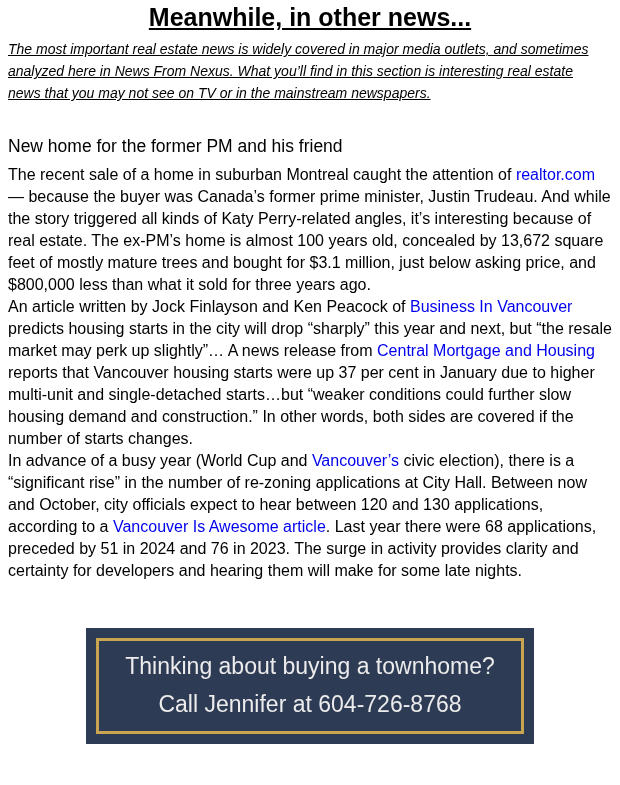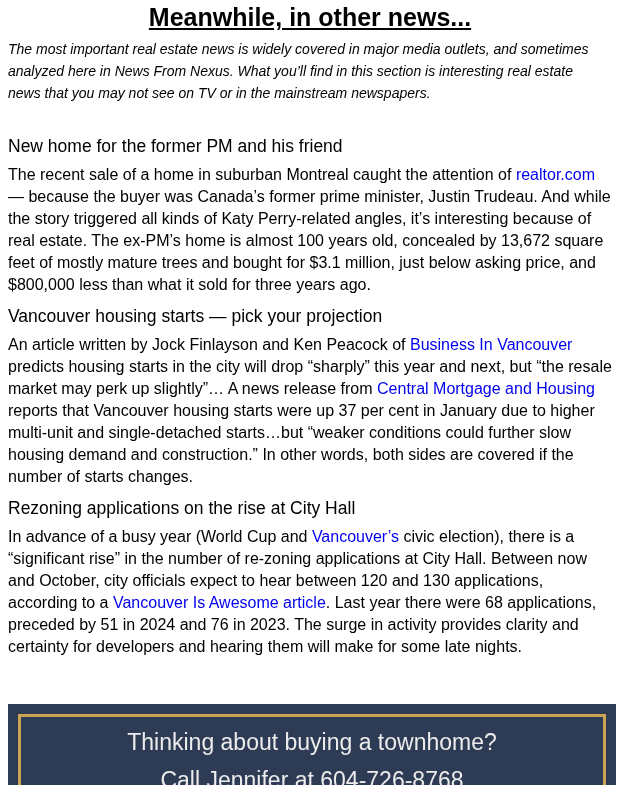--- a/index.html
+++ b/index.html
@@ -18,20 +18,21 @@
     text-align: center;
     text-decoration: underline;
     margin: 0 0 6px 0;
   }
 
   p.intro {
     font-style: italic;
     font-size: 14px;
     line-height: 22px;
     margin: 0 16px 0 0;
+    text-decoration: underline;
   }
 
   section.news-section h2 {
     font-size: 17.5px;
     line-height: 24px;
     font-weight: normal;
     margin: 8px 0 6px 0;
   }
   section.news-section.first h2 { margin-top: 30px; }
 
@@ -41,21 +42,21 @@
     margin: 0;
   }
 
   a.inline-link {
     color: var(--link, #0000ee);
     text-decoration: none;
     cursor: pointer;
   }
 
   .banner {
-    width: 608px;
+    width: 448px;
     margin: 46px auto 0 auto;
     background: var(--banner-bg, #2e3b54);
     padding: 10px;
     box-sizing: border-box;
     cursor: pointer;
   }
   .banner-frame {
     border: 3px solid var(--banner-gold, #c9a551);
     text-align: center;
     padding: 6px 0 8px 0;
@@ -75,25 +76,23 @@
   <h1 class="page-title">Meanwhile, in other news...</h1>
 
   <p class="intro">The most important real estate news is widely covered in major media outlets, and sometimes analyzed here in News From Nexus. What you’ll find in this section is interesting real estate news that you may not see on TV or in the mainstream newspapers.</p>
 
   <div id="sections">
       <section class="news-section first">
         <h2>New home for the former PM and his friend</h2>
         <p class="body-text"><span>The recent sale of a home in suburban Montreal caught the attention of </span><a class="inline-link">realtor.com</a><span> — because the buyer was Canada’s former prime minister, Justin Trudeau. And while the story triggered all kinds of Katy Perry-related angles, it’s interesting because of real estate. The ex-PM’s home is almost 100 years old, concealed by 13,672 square feet of mostly mature trees and bought for $3.1 million, just below asking price, and $800,000 less than what it sold for three years ago.</span></p>
       </section>
       <section class="news-section">
-        <h2>Vancouver housing starts — pick your projection</h2>
         <p class="body-text"><span>An article written by Jock Finlayson and Ken Peacock of </span><a class="inline-link">Business In Vancouver</a><span> predicts housing starts in the city will drop “sharply” this year and next, but “the resale market may perk up slightly”… A news release from </span><a class="inline-link">Central Mortgage and Housing</a><span> reports that Vancouver housing starts were up 37 per cent in January due to higher multi-unit and single-detached starts…but “weaker conditions could further slow housing demand and construction.” In other words, both sides are covered if the number of starts changes.</span></p>
       </section>
       <section class="news-section">
-        <h2>Rezoning applications on the rise at City Hall</h2>
         <p class="body-text"><span>In advance of a busy year (World Cup and </span><a class="inline-link">Vancouver’s</a><span> civic election), there is a “significant rise” in the number of re-zoning applications at City Hall. Between now and October, city officials expect to hear between 120 and 130 applications, according to a </span><a class="inline-link">Vancouver Is Awesome article</a><span>. Last year there were 68 applications, preceded by 51 in 2024 and 76 in 2023. The surge in activity provides clarity and certainty for developers and hearing them will make for some late nights.</span></p>
       </section>
     </div>
 
   <div class="banner">
     <div class="banner-frame">
       <div class="banner-line">Thinking about buying a townhome?</div>
       <div class="banner-line">Call Jennifer at 604-726-8768</div>
     </div>
   </div>

